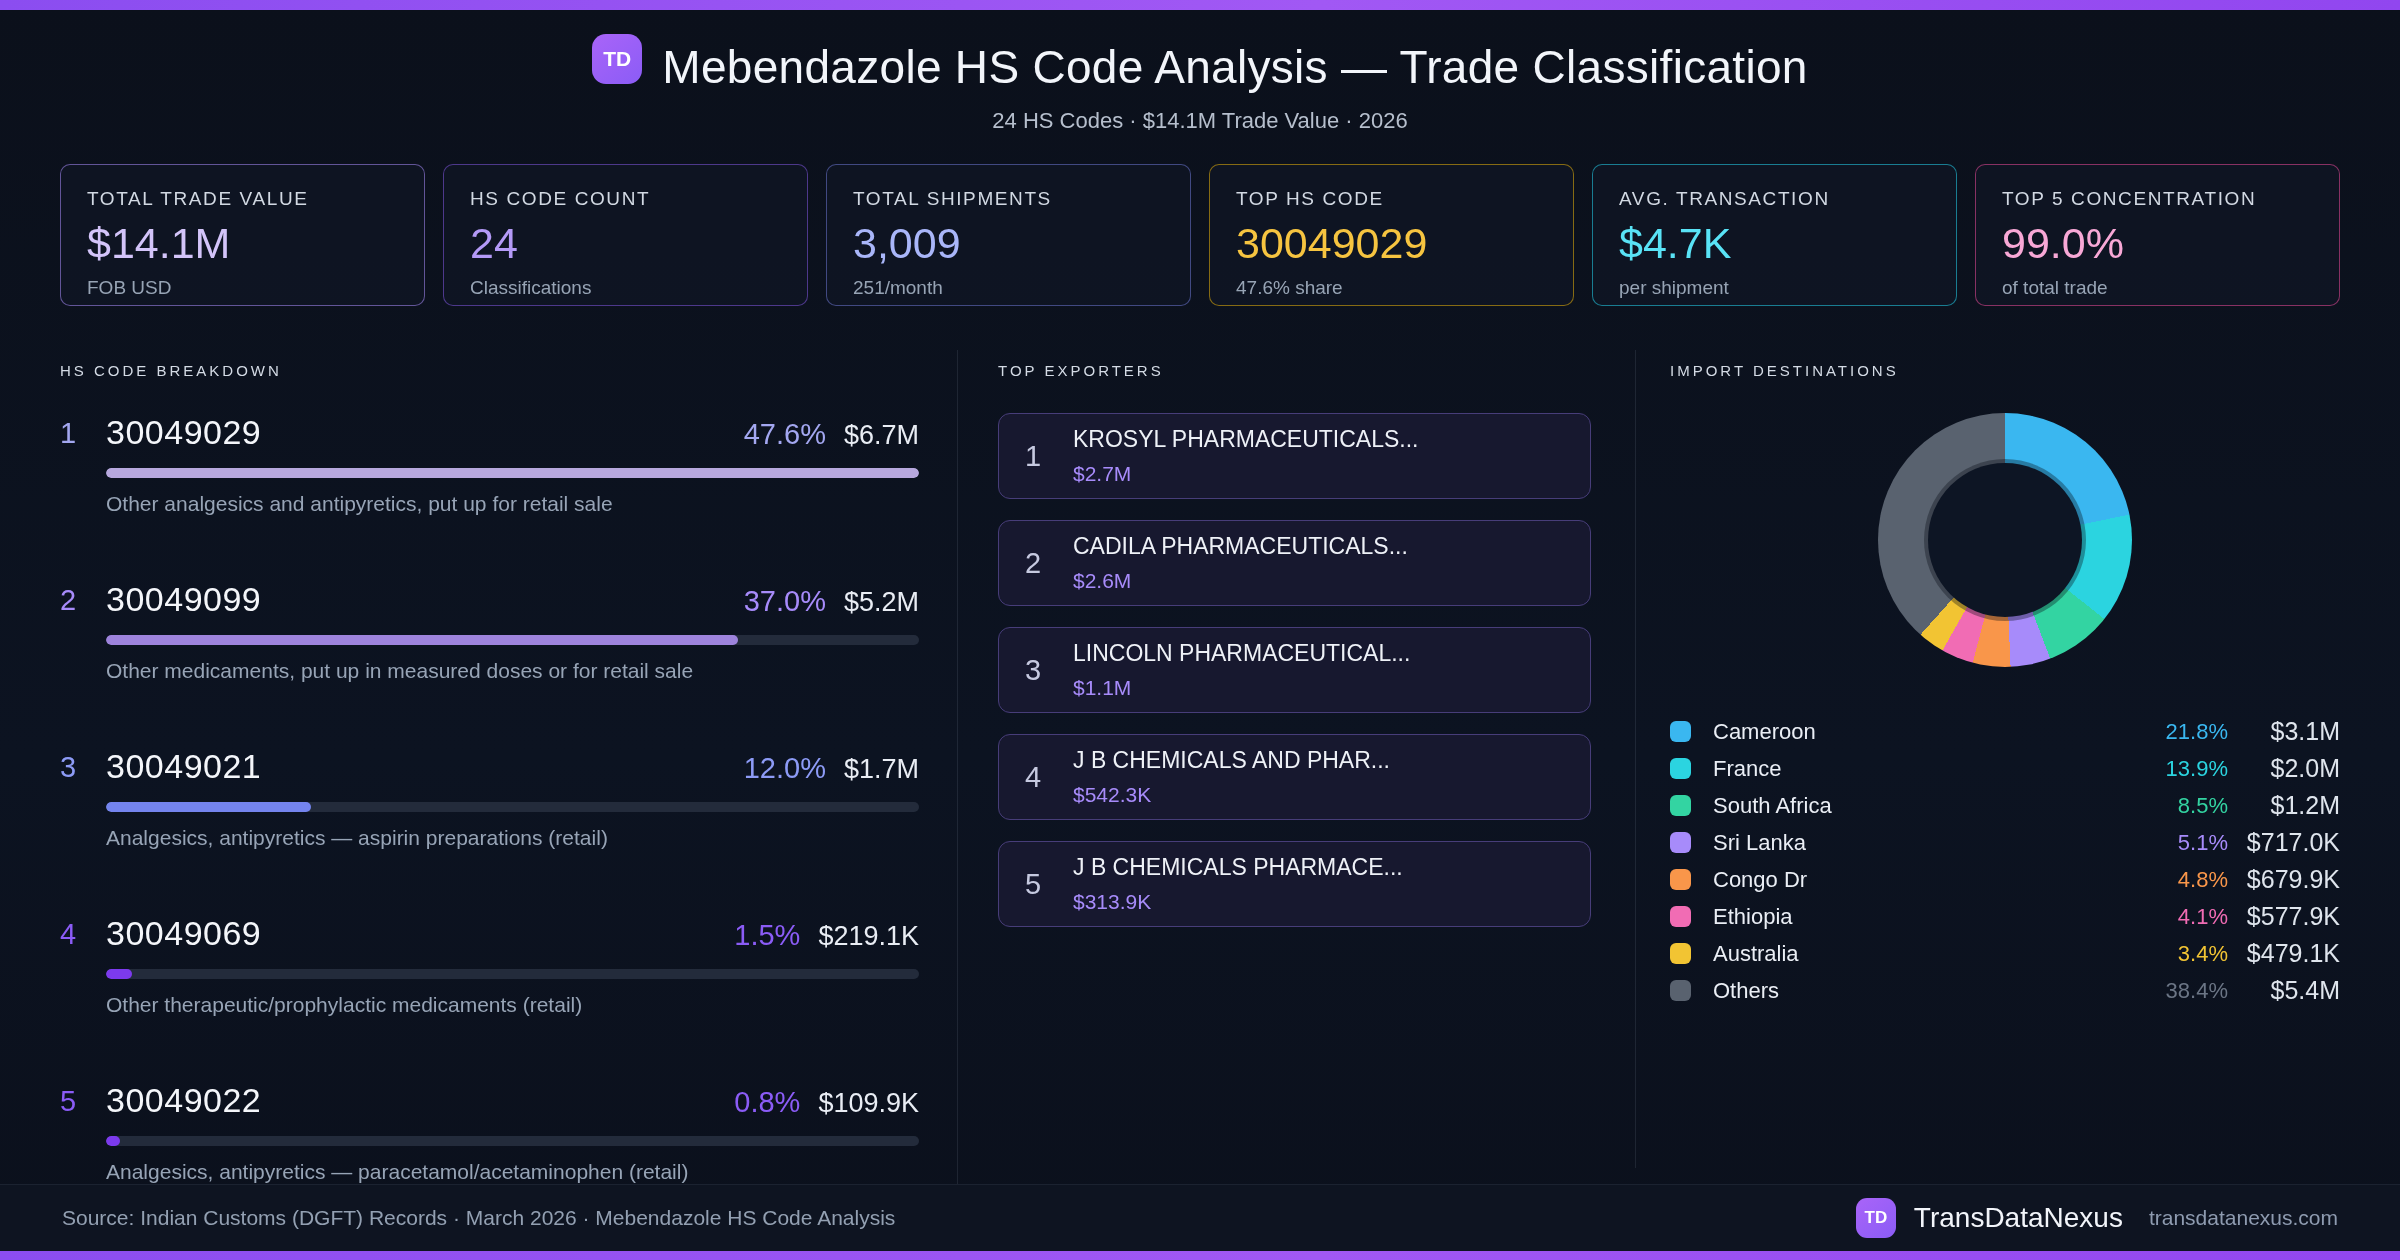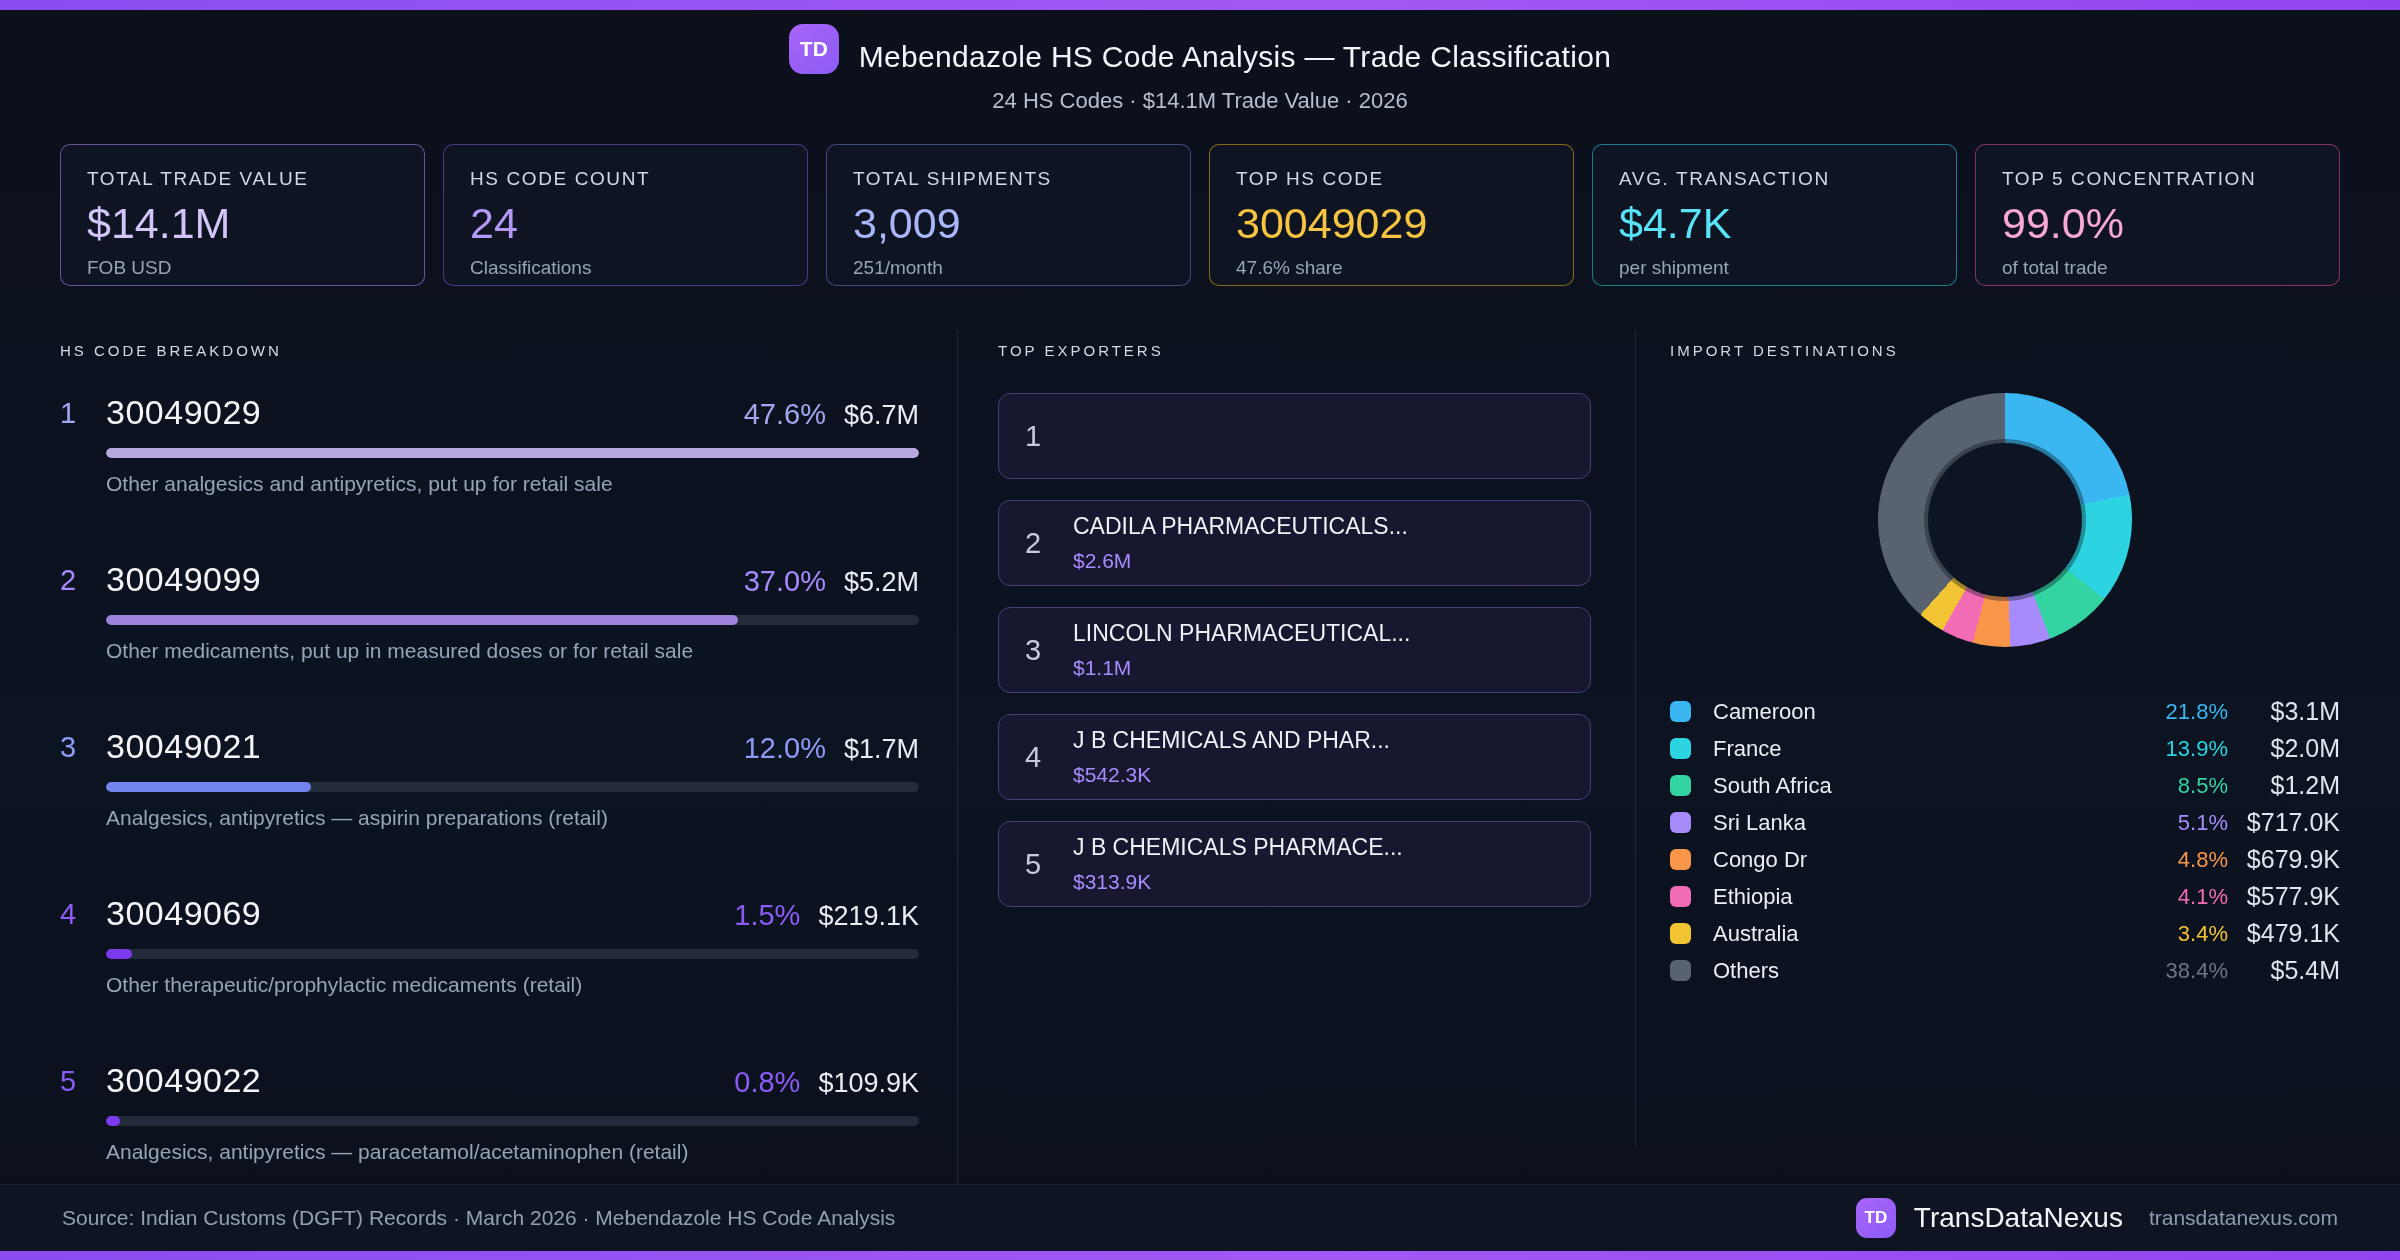--- a/index.html
+++ b/index.html
@@ -10,21 +10,21 @@
 
   .topbar { position:absolute; top:0; left:0; right:0; height:10px;
             background:linear-gradient(90deg,#8b4df0,#a158f4 55%,#9146ef); }
   .bottombar { position:absolute; bottom:0; left:0; right:0; height:9px;
             background:linear-gradient(90deg,#8b4df0,#a158f4 55%,#9146ef); }
 
   .header { padding-top:24px; text-align:center; }
   .title-row { display:flex; justify-content:center; align-items:center; gap:20px; }
   .badge { width:50px; height:50px; border-radius:14px; display:flex; align-items:center; justify-content:center;
            background:linear-gradient(140deg,#a964f8,#8b5cf6); color:#ffffff; font-size:21px; font-weight:700; }
-  .title { font-size:30px; font-weight:500; color:#f2f5fa; letter-spacing:0.3px;margin-top:16px; }
+  .title { font-size:46px; font-weight:500; color:#f2f5fa; letter-spacing:0.3px;margin-top:16px; }
   .subtitle { margin-top:14px; font-size:22px; color:#b6bfcd; }
 
   .stats { display:flex; gap:18px; margin:30px 60px 0; }
   .stat { flex:1; height:142px; border-radius:10px; background:rgba(16,23,39,0.6);
           border:1.5px solid rgba(139,92,246,0.5); padding:23px 26px; }
   .stat-label { font-size:19px; letter-spacing:1.6px; color:#d2d9e3; }
   .stat-value { margin-top:9px; font-size:43px; font-weight:500; }
   .stat-sub { margin-top:9px; font-size:19px; color:#97a4b5; }
 
   .main { display:flex; margin:44px 60px 0; align-items:flex-start; }
@@ -198,20 +198,24 @@
           <div class="hs-desc">Analgesics, antipyretics — paracetamol/acetaminophen (retail)</div>
         </div>
       </div>
     </div>
 
     <div class="col2">
       <div class="section-heading">TOP EXPORTERS</div>
 
       <div class="exp-card">
         <div class="exp-rank">1</div>
+        <div class="exp-info">
+          <div class="exp-name">KROSYL PHARMACEUTICALS...</div>
+          <div class="exp-val">$2.7M</div>
+        </div>
       </div>
       <div class="exp-card">
         <div class="exp-rank">2</div>
         <div class="exp-info">
           <div class="exp-name">CADILA PHARMACEUTICALS...</div>
           <div class="exp-val">$2.6M</div>
         </div>
       </div>
       <div class="exp-card">
         <div class="exp-rank">3</div>

